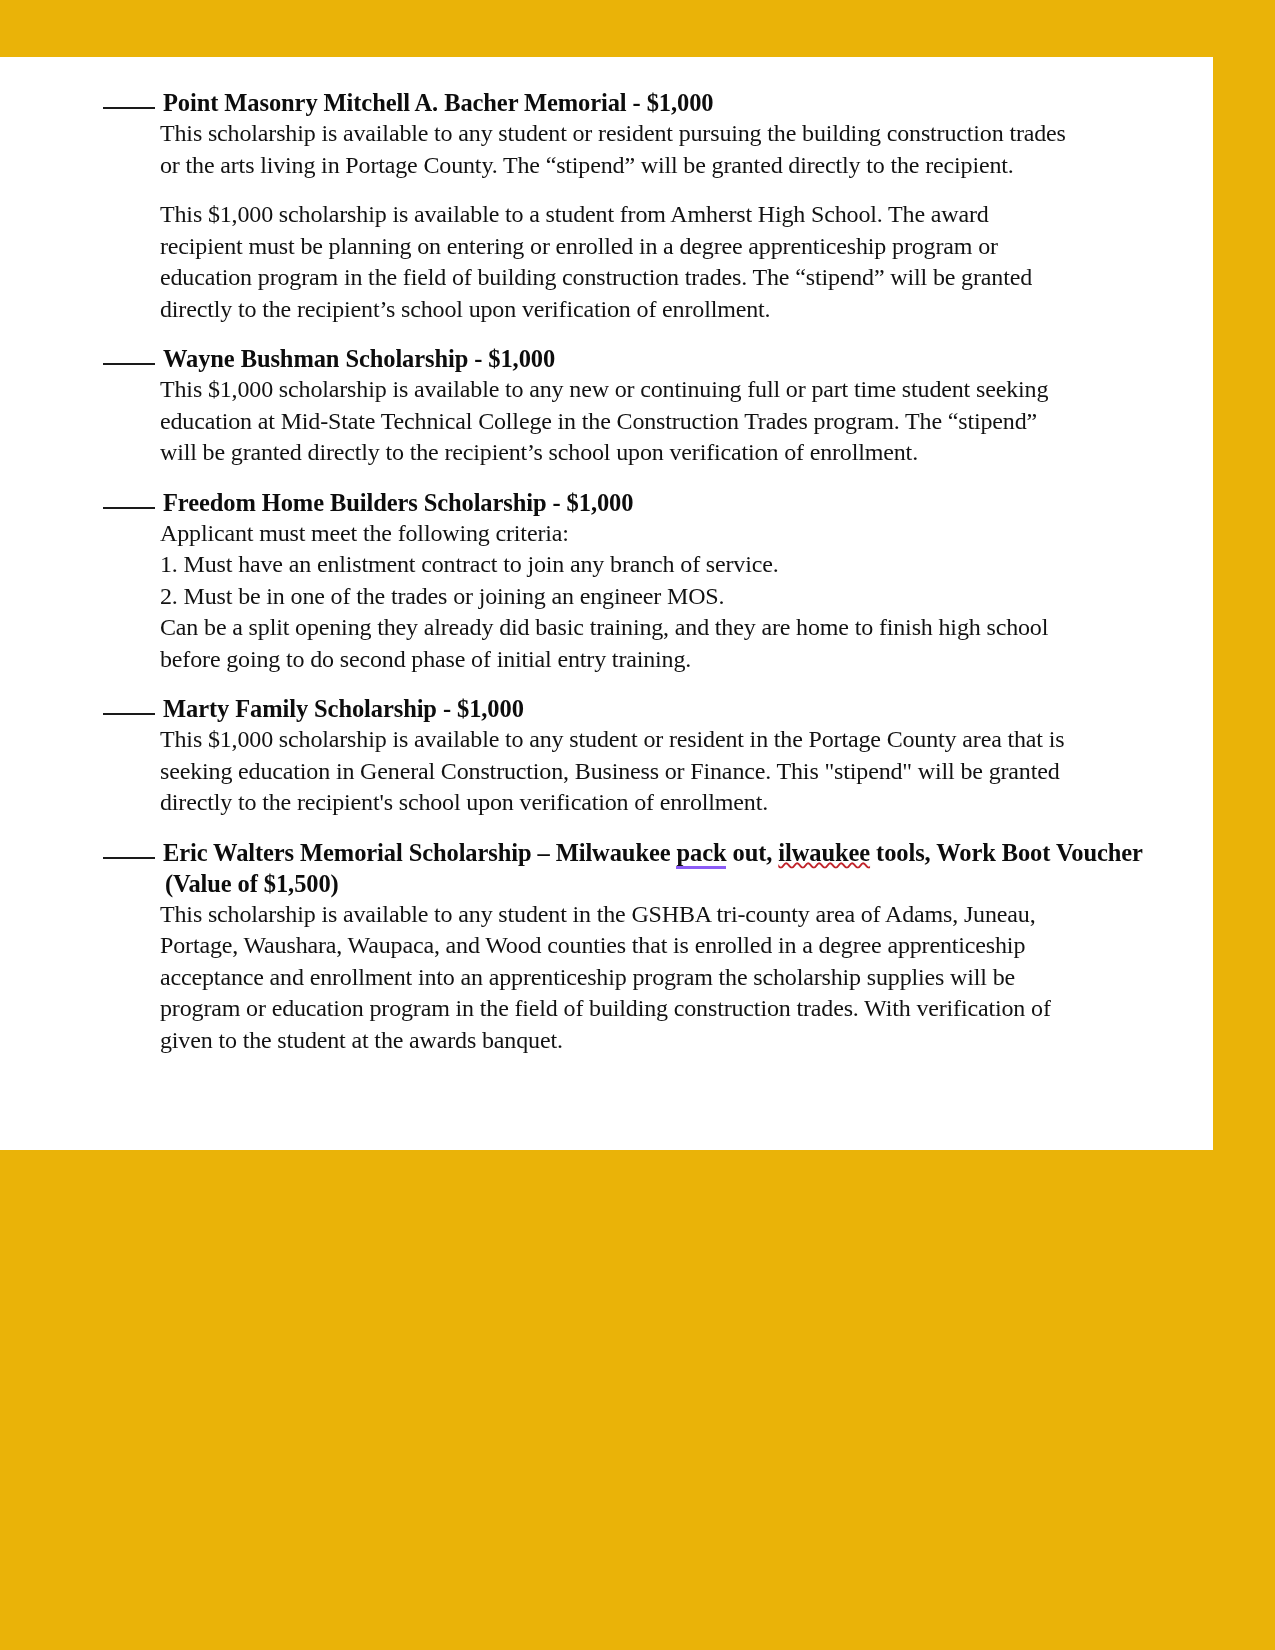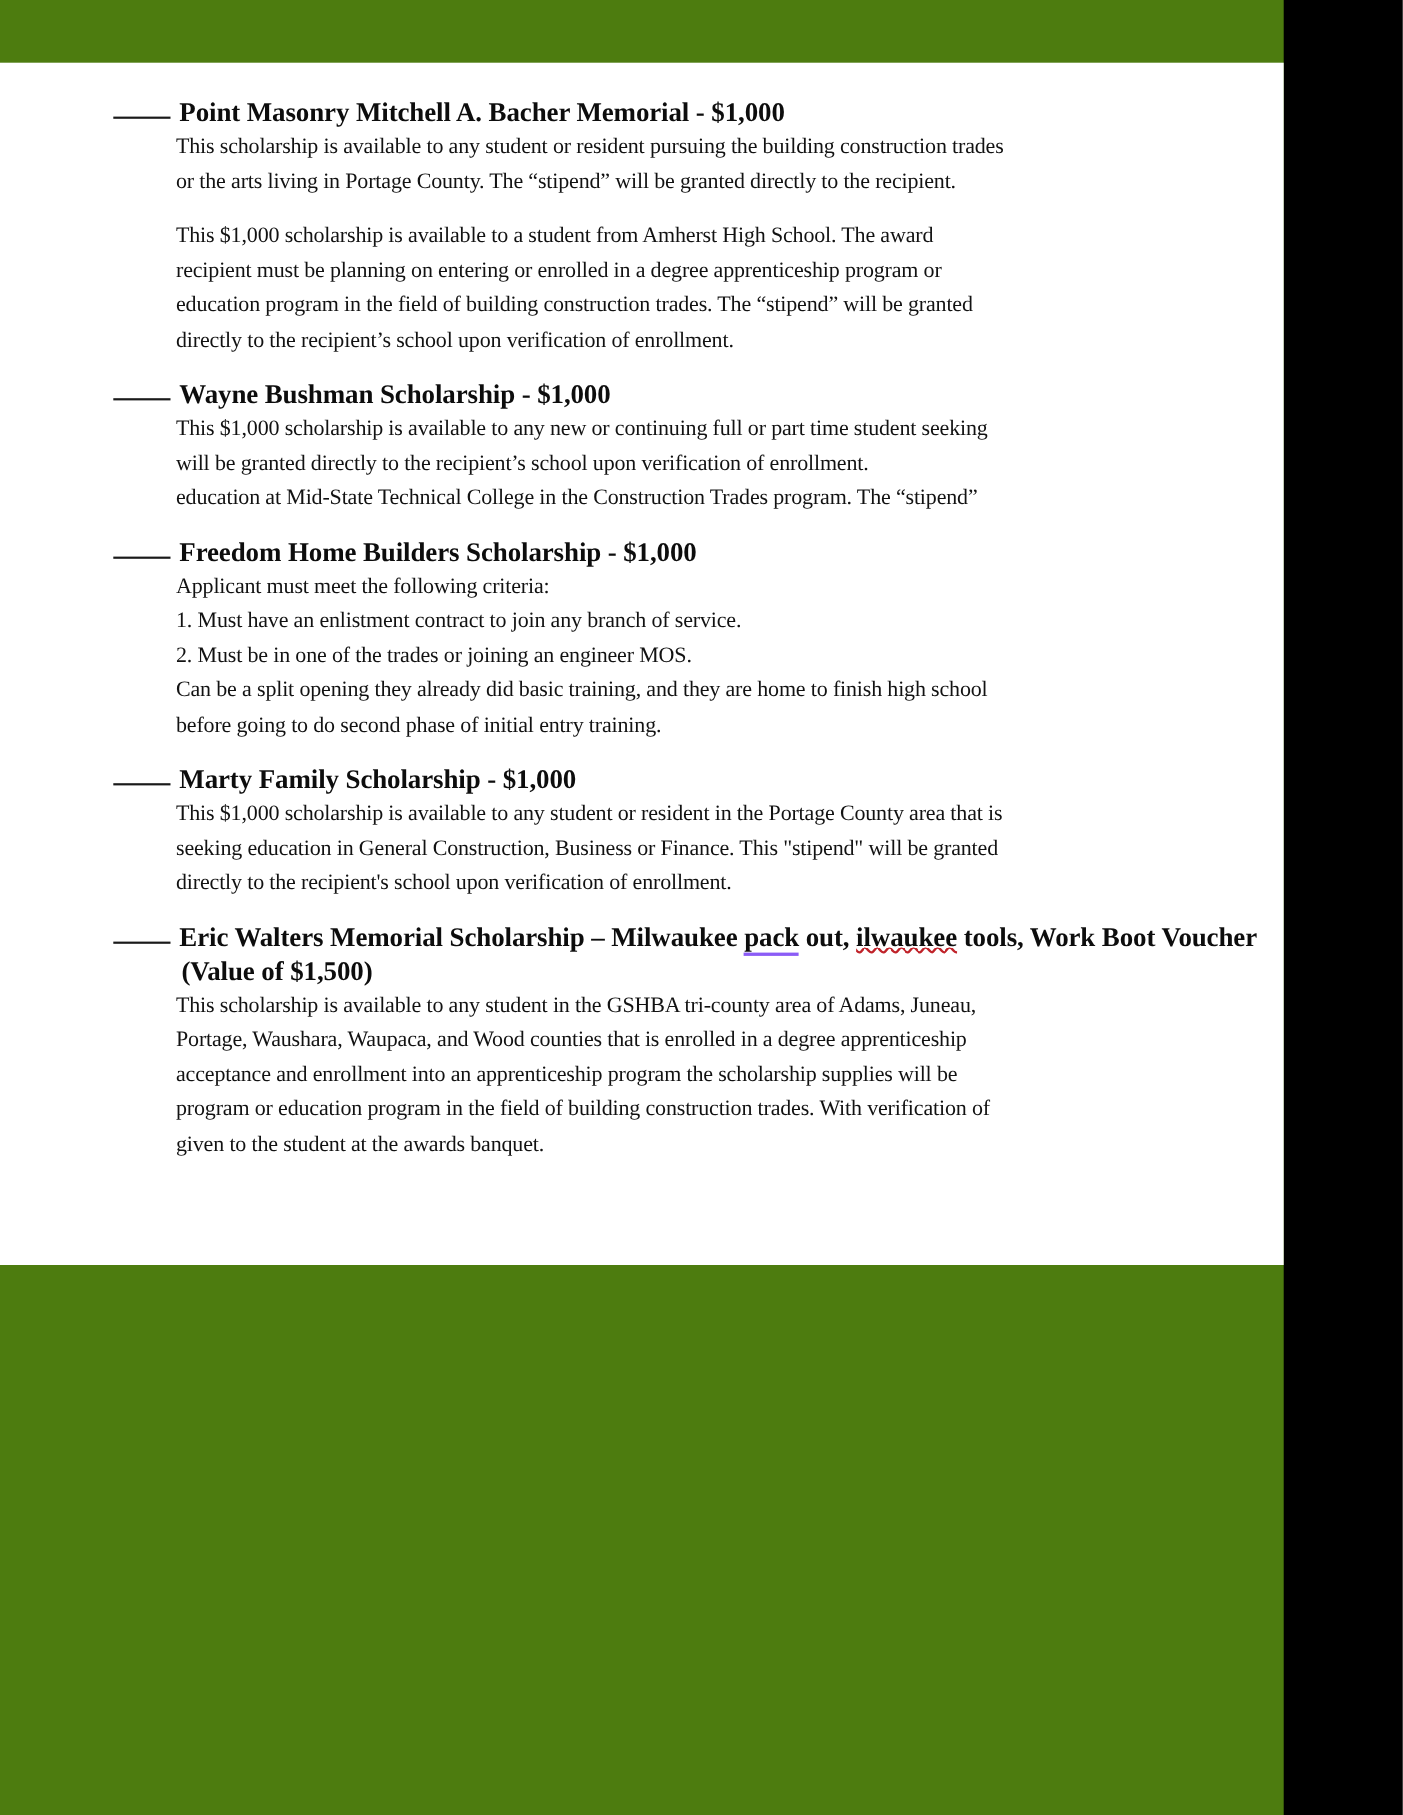--- a/index.html
+++ b/index.html
@@ -3,23 +3,23 @@
 <meta charset="utf-8">
 <title>Scholarship List Document</title>
 <style>
   html, body {
     margin: 0;
     padding: 0;
     background: #000000;
   }
   .page {
     position: relative;
-    width: 1167px;
+    width: 1275px;
     height: 1650px;
-    background: #4d7c0f;
+    background: #eab308;
     overflow: hidden;
     font-family: "Liberation Serif", "DejaVu Serif", serif;
   }
   
   .scan {
     position: absolute;
     left: 0;
     top: 57px;
     width: 1213px;
     height: 1093px;
@@ -52,21 +52,21 @@
   .blank-line {
     display: inline-block;
     width: 52px;
     border-bottom: 2.5px solid #1a1a1a;
     vertical-align: 2px;
     margin-right: 8px;
   }
   .entry-body {
     margin-left: 120px;
     margin-right: 0;
-    font-size: 20px;
+    font-size: 24px;
     line-height: 31.5px;
     color: #121212;
     letter-spacing: -0.15px;
   }
   .entry-body p {
     margin: 0;
   }
   .tight-lines p { margin: 0; }
 
   
@@ -110,22 +110,22 @@
           <p>directly to the recipient’s school upon verification of enrollment.</p>
         </div>
       </div>
 
       <div class="entry">
         <div class="entry-head">
           <span class="blank-line"></span><span>Wayne Bushman Scholarship - $1,000</span>
         </div>
         <div class="entry-body tight-lines">
           <p>This $1,000 scholarship is available to any new or continuing full or part time student seeking</p>
+          <p>education at Mid-State Technical College in the Construction Trades program. The “stipend”</p>
           <p>will be granted directly to the recipient’s school upon verification of enrollment.</p>
-          <p>education at Mid-State Technical College in the Construction Trades program. The “stipend”</p>
         </div>
       </div>
 
       <div class="entry">
         <div class="entry-head">
           <span class="blank-line"></span><span>Freedom Home Builders Scholarship - $1,000</span>
         </div>
         <div class="entry-body tight-lines">
           <p>Applicant must meet the following criteria:</p>
           <p>1. Must have an enlistment contract to join any branch of service.</p>

